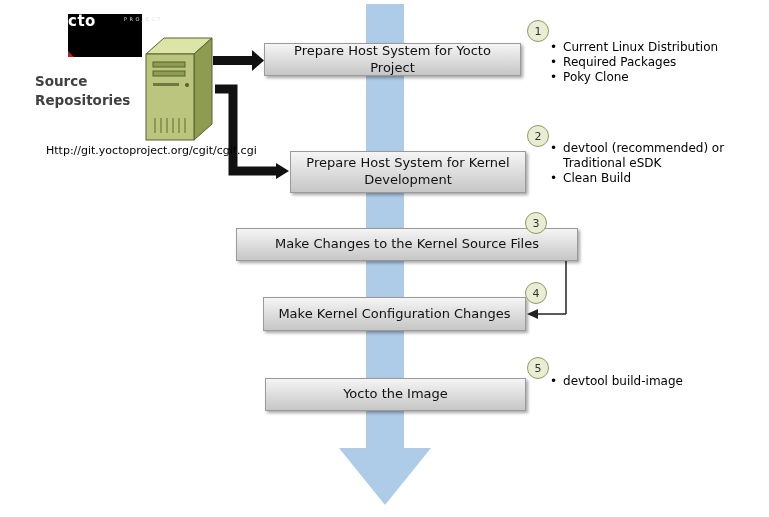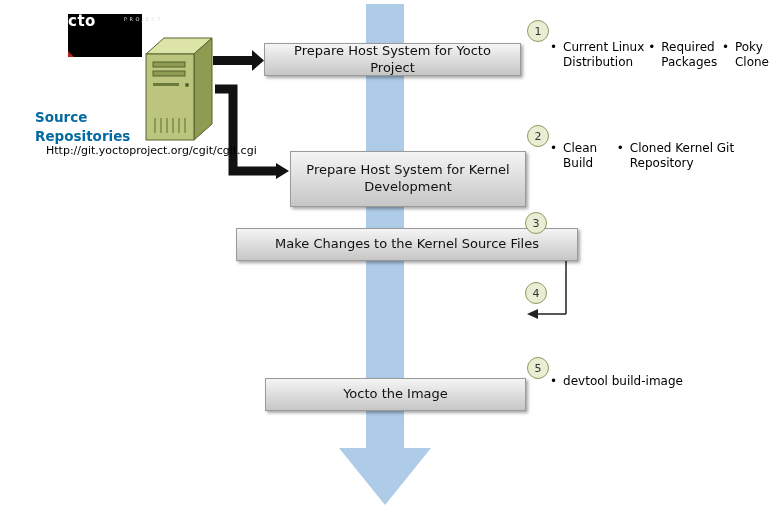--- a/index.html
+++ b/index.html
@@ -13,38 +13,38 @@
     color:#fff;display:flex;align-items:flex-start;justify-content:center;gap:28px;
   }
   .logo::after{
     content:"";position:absolute;left:0;bottom:0;width:0;height:0;
     border-left:6px solid #b21f24;border-top:6px solid transparent;
   }
   .logo-brand{font-size:15px;font-weight:bold;letter-spacing:.5px;line-height:1;}
   .logo-tag{font-size:5px;letter-spacing:2.5px;margin-top:2px;color:#ddd;}
   .source-title{
     position:absolute;left:35px;top:72px;font-weight:bold;font-size:13.5px;
-    white-space:pre-line;line-height:1.4;color:#0369a1;margin-top:36px;
+    white-space:pre-line;line-height:1.4;color:#404040;
   }
   .source-url{position:absolute;left:8px;top:144px;font-size:11px;color:#000;margin-left:38px;}
   .step-box{
     position:absolute;display:flex;align-items:center;justify-content:center;
     text-align:center;font-size:13px;color:#111;line-height:1.3;
     background:linear-gradient(#f5f5f5,#c6c6c6);
     border:1px solid #9a9a9a;box-shadow:2px 2px 3px rgba(0,0,0,.35);
     padding:10px 8px;box-sizing:border-box;
   }
   .num-circle{
     position:absolute;width:22px;height:22px;border-radius:50%;
     background:#e9edd3;border:1px solid #8d9b60;box-sizing:border-box;
     display:flex;align-items:center;justify-content:center;
     font-size:11px;color:#333;
   }
   .bullets{
-    position:absolute;display:flex;flex-direction:row;
+    position:absolute;display:flex;flex-direction:column;
     font-size:12px;color:#000;line-height:15px;
   }
   .b-item{display:flex;align-items:flex-start;}
   .b-item::before{content:"\2022";margin-right:6px;line-height:15px;}
   .b-text{white-space:pre-line;}
   .italic{font-style:italic;}
 </style>
 </head>
 <body>
 
@@ -97,22 +97,23 @@
   <div class="logo">
     <div class="logo-brand">yocto ·</div>
     <div class="logo-tag">PROJECT</div>
   </div>
 
   <div class="source-title">Source
 Repositories</div>
   <div class="source-url">Http://git.yoctoproject.org/cgit/cgit.cgi</div>
 
   <div class="step-box" style="left:264px;top:43px;width:257px;height:33px">Prepare Host System for Yocto Project</div>
-  <div class="step-box" style="left:290px;top:151px;width:236px;height:56px">Prepare Host System for Kernel Development</div>
+  <div class="step-box" style="left:290px;top:151px;width:236px;height:42px">Prepare Host System for Kernel Development</div>
   <div class="step-box" style="left:236px;top:228px;width:342px;height:33px">Make Changes to the Kernel Source Files</div>
+  <div class="step-box" style="left:263px;top:297px;width:263px;height:34px">Make Kernel Configuration Changes</div>
   <div class="step-box" style="left:265px;top:378px;width:261px;height:33px">Yocto the Image</div>
 
   <div class="num-circle" style="left:527px;top:20px">1</div>
   <div class="num-circle" style="left:527px;top:125px">2</div>
   <div class="num-circle" style="left:525px;top:212px">3</div>
   <div class="num-circle" style="left:525px;top:282px">4</div>
   <div class="num-circle" style="left:527px;top:357px">5</div>
 
   <div class="bullets" style="left:550px;top:40px">
     <div class="b-item">
@@ -121,24 +122,25 @@
     <div class="b-item">
       <span class="b-text">Required Packages</span>
       </div>
     <div class="b-item">
       <span class="b-text">Poky Clone</span>
       </div>
   </div>
 
   <div class="bullets" style="left:550px;top:141px">
     <div class="b-item">
-      <span class="b-text">Clean Build</span>
+      <span class="b-text">devtool (recommended) or
+Traditional eSDK</span>
       </div>
     <div class="b-item">
-      <span class="b-text">Cloned Kernel Git Repository</span>
+      <span class="b-text">Clean Build</span>
       </div>
   </div>
 
 
   <div class="bullets" style="left:550px;top:374px">
     <div class="b-item">
       <span class="b-text">devtool build-image</span>
       </div>
   </div>
 

